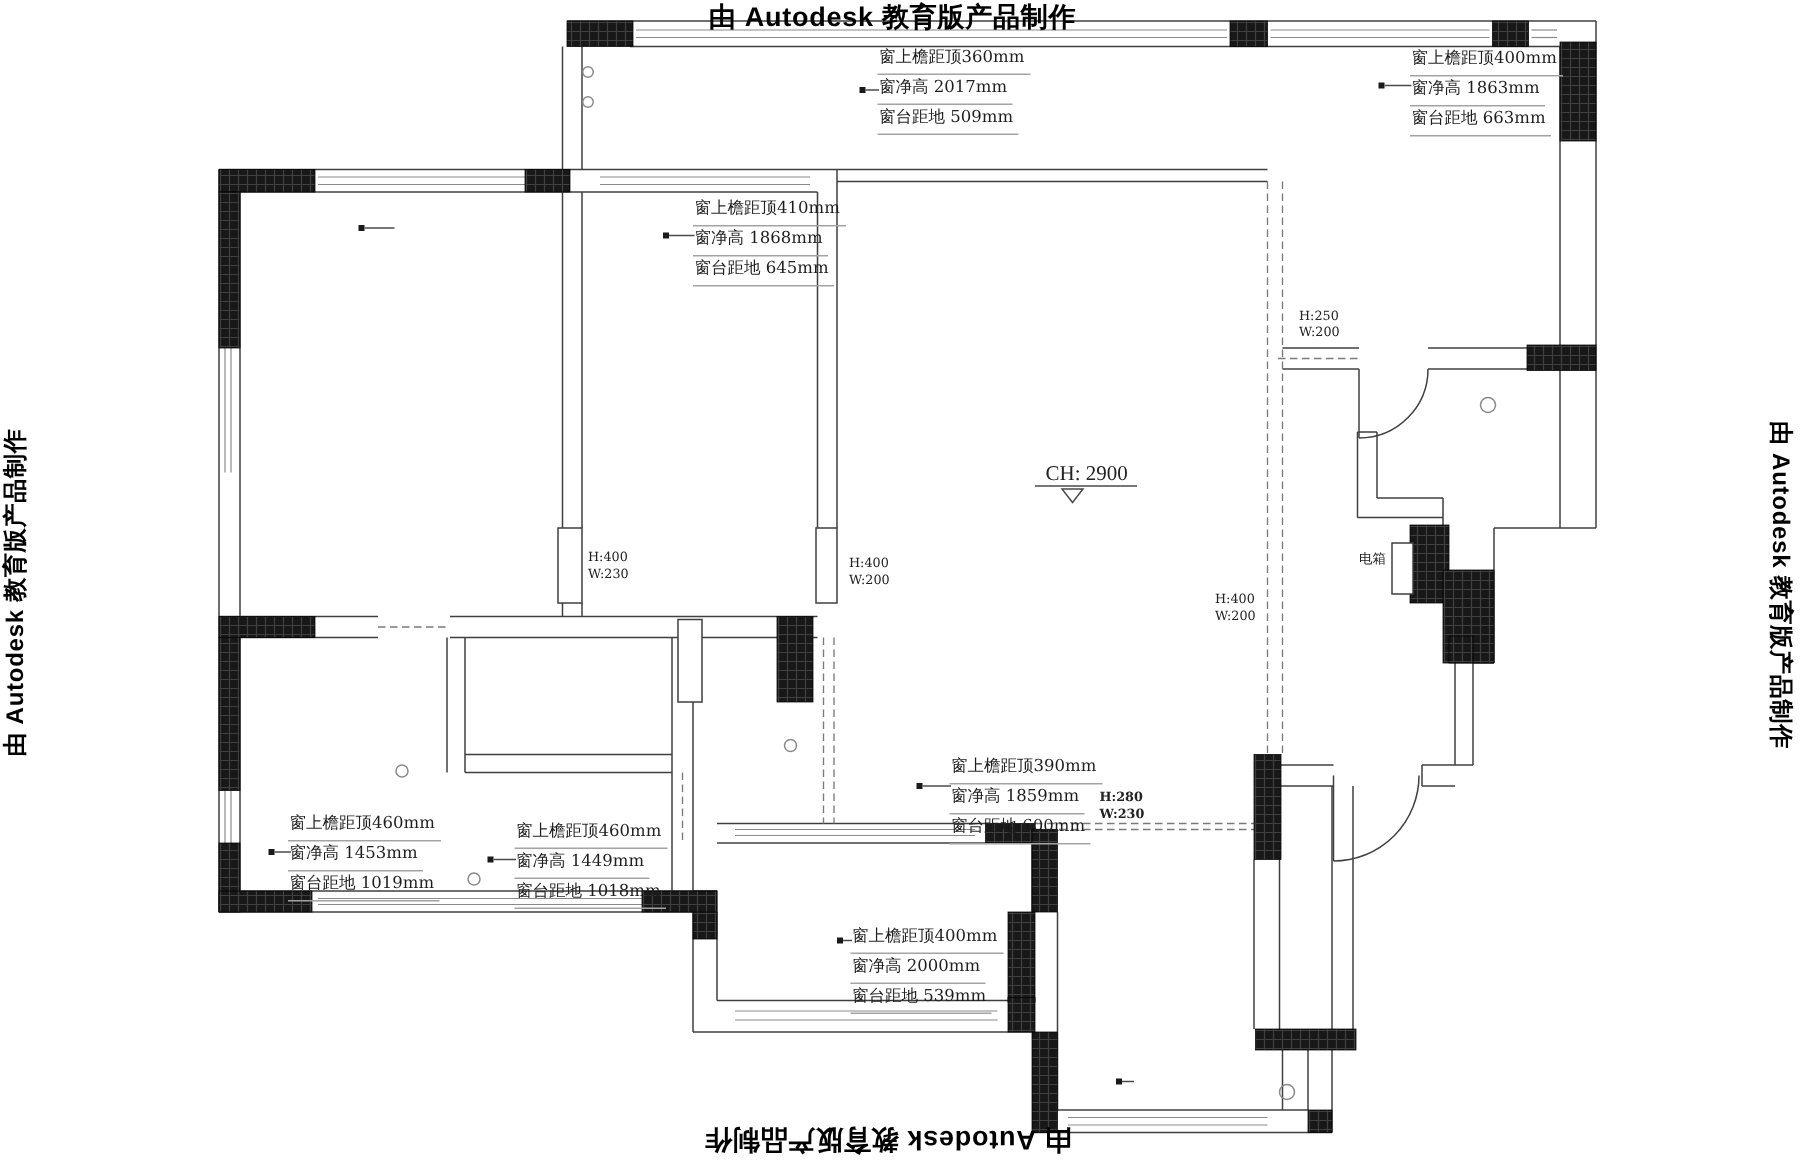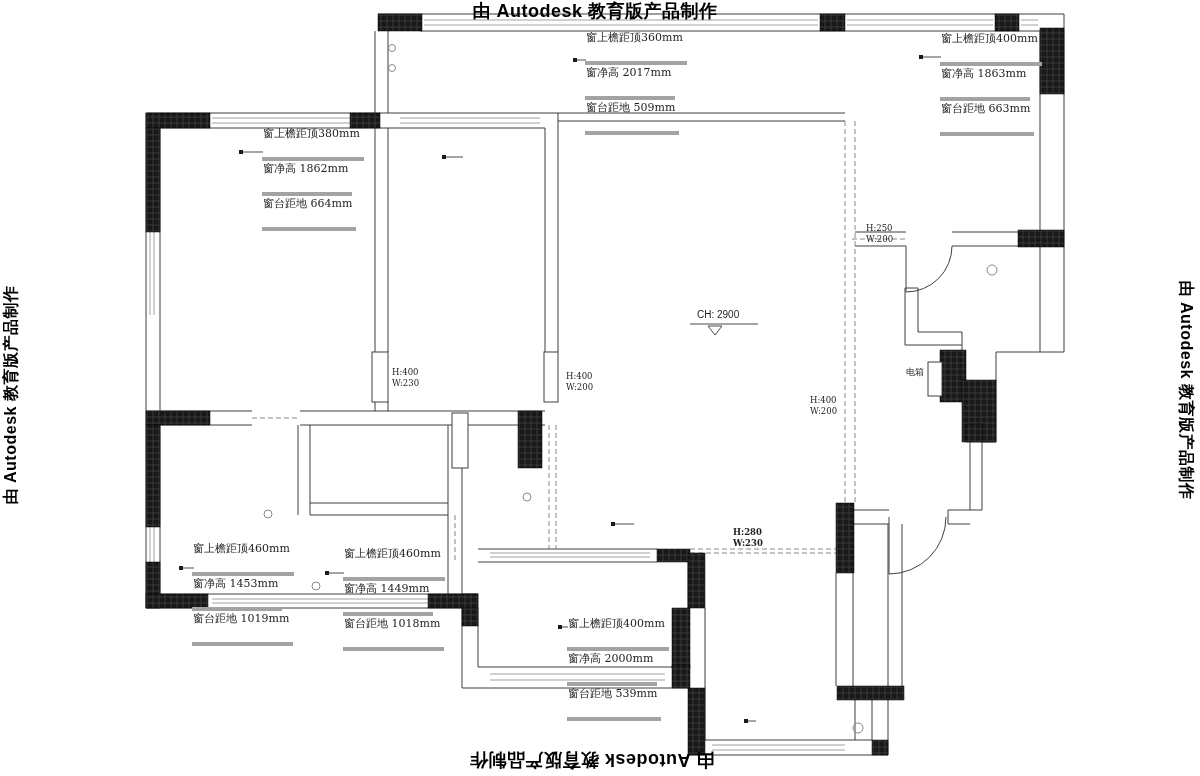--- a/index.html
+++ b/index.html
@@ -1,25 +1,25 @@
 <!DOCTYPE html>
 <html><head>
 <meta charset="utf-8">
 <style>
   html,body{margin:0;padding:0;background:#fff;}
   .page{position:relative;width:1200px;height:776px;background:#ffffff;overflow:hidden;
         font-family:"Liberation Sans",sans-serif;}
   svg{position:absolute;left:0;top:0;}
   .ann{position:absolute;font-family:"DejaVu Serif","Liberation Serif",serif;
        font-size:11px;line-height:15px;color:#1e1e1e;white-space:nowrap;}
-  .ann span{display:table;border-bottom:4px solid #a3a3a3;padding:0 4px 16px 1px;}
+  .ann span{display:table;border-bottom:1px solid #a3a3a3;padding:0 4px 4px 1px;}
   .sm{position:absolute;font-family:"DejaVu Serif","Liberation Serif",serif;
       font-size:8.5px;line-height:11px;color:#222;white-space:nowrap;}
-  .ch{position:absolute;font-family:Liberation Sans, sans-serif;
-      font-size:10px;color:#222;white-space:nowrap;}
+  .ch{position:absolute;font-family:Liberation Serif, serif;
+      font-size:14px;color:#222;white-space:nowrap;}
   .wm{position:absolute;width:280px;height:22px;text-align:center;font-weight:bold;
       font-size:18px;line-height:22px;color:#000;letter-spacing:.5px;
       font-family:"Liberation Sans","DejaVu Sans",sans-serif;}
 </style>
 </head>
 <body>
 
 <div class="page">
 
   <svg width="1200" height="776" viewBox="0 0 1200 776">
@@ -241,42 +241,47 @@
   <div class="ann" style="left:585px;top:30px;">
     <span>窗上檐距顶360mm</span>
     <span>窗净高  2017mm</span>
     <span>窗台距地 509mm</span>
   </div>
   <div class="ann" style="left:940px;top:31px;">
     <span>窗上檐距顶400mm</span>
     <span>窗净高  1863mm</span>
     <span>窗台距地 663mm</span>
   </div>
-  <div class="ann" style="left:262px;top:126px;">
-    <span>窗上檐距顶380mm</span>
-    <span>窗净高 1862mm</span>
-    <span>窗台距地 664mm</span>
+  <div class="ann" style="left:462px;top:131px;">
+    <span>窗上檐距顶410mm</span>
+    <span>窗净高  1868mm</span>
+    <span>窗台距地 645mm</span>
   </div>
   <div class="ann" style="left:192px;top:541px;">
     <span>窗上檐距顶460mm</span>
     <span>窗净高  1453mm</span>
     <span>窗台距地 1019mm</span>
   </div>
   <div class="ann" style="left:343px;top:546px;">
     <span>窗上檐距顶460mm</span>
     <span>窗净高  1449mm</span>
     <span>窗台距地 1018mm</span>
   </div>
+  <div class="ann" style="left:633px;top:503px;">
+    <span>窗上檐距顶390mm</span>
+    <span>窗净高  1859mm</span>
+    <span>窗台距地 600mm</span>
+  </div>
   <div class="ann" style="left:567px;top:616px;">
     <span>窗上檐距顶400mm</span>
     <span>窗净高  2000mm</span>
     <span>窗台距地 539mm</span>
   </div>
 
-  <div class="sm" style="left:866px;top:206px;margin-top:17px;">
+  <div class="sm" style="left:866px;top:206px;">
     <div>H:250</div>
     <div>W:200</div>
   </div>
   <div class="sm" style="left:392px;top:367px;">
     <div>H:400</div>
     <div>W:230</div>
   </div>
   <div class="sm" style="left:566px;top:371px;">
     <div>H:400</div>
     <div>W:200</div>

